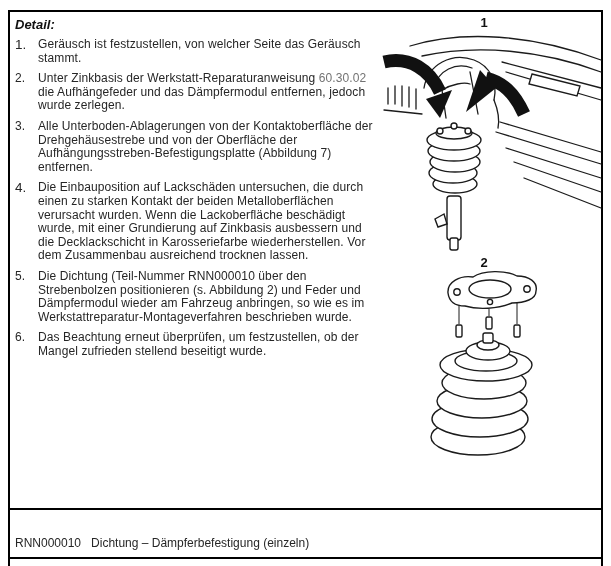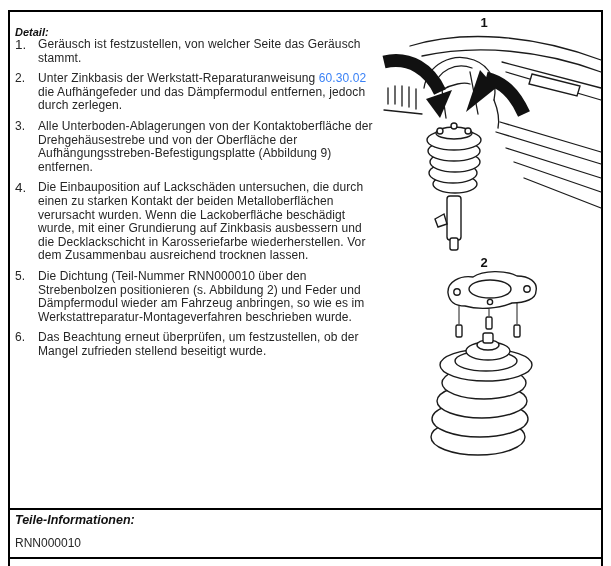--- a/index.html
+++ b/index.html
@@ -5,22 +5,22 @@
   html,body{margin:0;padding:0}
   body{
     width:611px;height:566px;overflow:hidden;position:relative;
     background:#fff;font-family:"Liberation Sans",sans-serif;color:#222;
   }
   .page{
     position:absolute;left:8px;top:10px;width:591px;height:610px;
     border:2px solid #000;background:#fff;
   }
   .detail-heading{
-    position:absolute;left:5px;top:14px;
-    font-size:11px;font-weight:bold;font-style:italic;color:#111;
+    position:absolute;left:5px;top:5px;
+    font-size:13px;font-weight:bold;font-style:italic;color:#111;
   }
   .steps{position:absolute;left:5px;top:26px;width:360px}
   .step{display:flex;margin-bottom:7px;font-size:12px;line-height:13.6px;color:#262626}
   .step-num{width:23px;flex:none}
   .step.big-num .step-num{font-size:13.5px;line-height:13px}
   .step-text{flex:1;letter-spacing:.1px}
   .doc-link{color:#3333cc;cursor:pointer;text-decoration:none}
   .fig-label{
     position:absolute;width:24px;text-align:center;
     font-size:13px;font-weight:bold;color:#111;
@@ -47,25 +47,25 @@
 
   <div class="detail-heading">Detail:</div>
 
   <div class="steps">
     <div class="step big-num">
       <span class="step-num">1.</span>
       <span class="step-text">Geräusch ist festzustellen, von welcher Seite das Geräusch stammt.</span>
     </div>
     <div class="step">
       <span class="step-num">2.</span>
-      <span class="step-text"><span>Unter Zinkbasis der Werkstatt-Reparaturanweisung </span><span class="doc-link" style="color: #3b82f6; text-align: center;">60.30.02</span><span> die Aufhängefeder und das Dämpfermodul entfernen, jedoch durch zerlegen.</span></span>
+      <span class="step-text"><span>Unter Zinkbasis der Werkstatt-Reparaturanweisung </span><span class="doc-link" style="color: #737373; text-align: center;">60.30.02</span><span> die Aufhängefeder und das Dämpfermodul entfernen, jedoch wurde zerlegen.</span></span>
     </div>
     <div class="step">
       <span class="step-num">3.</span>
-      <span class="step-text">Alle Unterboden-Ablagerungen von der Kontaktoberfläche der Drehgehäusestrebe und von der Oberfläche der Aufhängungsstreben-Befestigungsplatte (Abbildung 9) entfernen.</span>
+      <span class="step-text">Alle Unterboden-Ablagerungen von der Kontaktoberfläche der Drehgehäusestrebe und von der Oberfläche der Aufhängungsstreben-Befestigungsplatte (Abbildung 7) entfernen.</span>
     </div>
     <div class="step big-num">
       <span class="step-num">4.</span>
       <span class="step-text">Die Einbauposition auf Lackschäden untersuchen, die durch einen zu starken Kontakt der beiden Metalloberflächen verursacht wurden. Wenn die Lackoberfläche beschädigt wurde, mit einer Grundierung auf Zinkbasis ausbessern und die Decklackschicht in Karosseriefarbe wiederherstellen. Vor dem Zusammenbau ausreichend trocknen lassen.</span>
     </div>
     <div class="step">
       <span class="step-num">5.</span>
       <span class="step-text">Die Dichtung (Teil-Nummer RNN000010 über den Strebenbolzen positionieren (s. Abbildung 2) und Feder und Dämpfermodul wieder am Fahrzeug anbringen, so wie es im Werkstattreparatur-Montageverfahren beschrieben wurde.</span>
     </div>
     <div class="step">
@@ -146,21 +146,21 @@
       <path class="shape" d="M20,24 C19,13 32,6 45,8 C55,1 78,1 89,7 C101,7 110,13 108,22 C108,30 97,34 84,34 C70,40 50,41 37,37 C26,37 21,32 20,24 Z"></path>
       <ellipse class="shape" cx="62" cy="20" rx="21" ry="9"></ellipse>
       <circle class="shape" cx="29" cy="23" r="3.2"></circle>
       <circle class="shape" cx="99" cy="20" r="3.2"></circle>
       <circle class="shape" cx="62" cy="33" r="2.6"></circle>
     </svg>
   </div>
 
   <div class="hline" style="top:496px"></div>
 
-  <div class="parts-heading">Teile-Informationen:</div>
 
   <div class="part-row">
     <span class="part-number">RNN000010</span>
+    <span class="part-description">Dichtung – Dämpferbefestigung (einzeln)</span>
   </div>
 
   <div class="hline" style="top:545px"></div>
 
 </div>
 
 </body></html>

